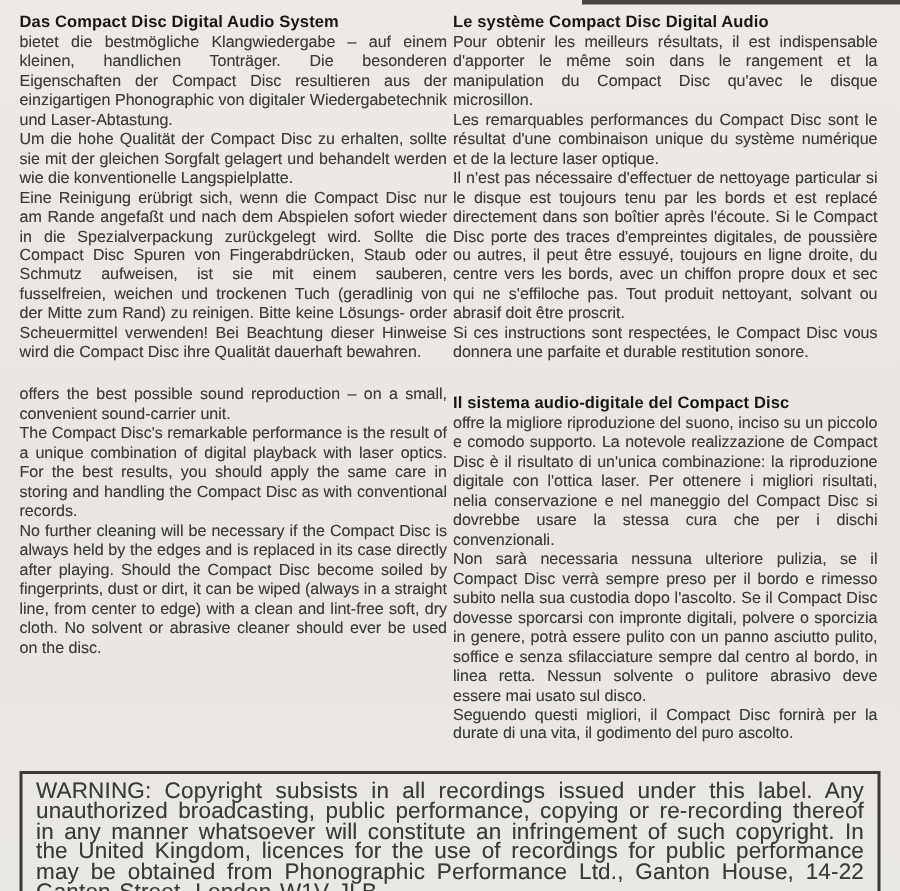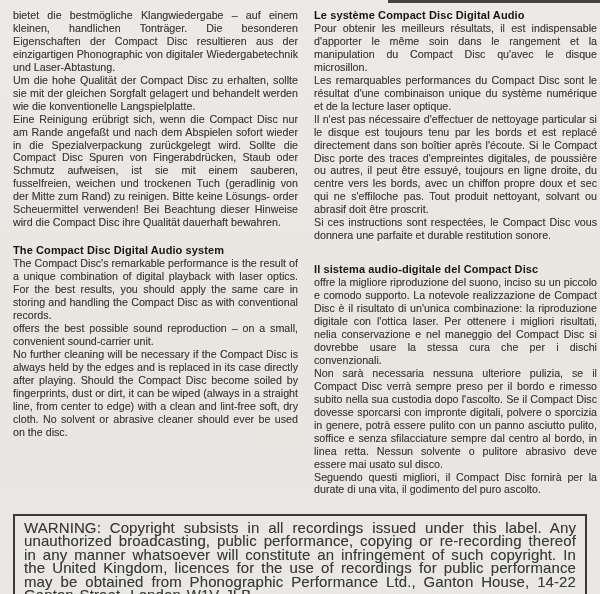--- a/index.html
+++ b/index.html
@@ -27,21 +27,21 @@
     width: 212px;
     height: 3px;
     background: #45443f;
   }
   .col {
     position: absolute;
     top: 9px;
     width: 285px;
   }
   .col-left  { left: 13px; }
-  .col-right { left: 314px; width: 283px; }
+  .col-right { left: 302px; width: 283px; }
 
   h2.section-heading {
     margin: 0;
     font-size: 11px;
     line-height: 13px;
     font-weight: bold;
     color: #161616;
     letter-spacing: 0.1px;
   }
   .paras p {
@@ -78,31 +78,31 @@
 </style>
 </head>
 <body>
 
 <div class="page">
 
   <div class="top-edge"></div>
 
   <div class="col col-left">
     <section class="sec-german">
+      <h2 class="section-heading">Das Compact Disc Digital Audio System</h2>
       <div class="paras">
           <p>bietet die bestmögliche Klangwiedergabe – auf einem kleinen, handlichen Tonträger. Die besonderen Eigenschaften der Compact Disc resultieren aus der einzigartigen Phonographic von digitaler Wiedergabetechnik und Laser-Abtastung.</p>
           <p>Um die hohe Qualität der Compact Disc zu erhalten, sollte sie mit der gleichen Sorgfalt gelagert und behandelt werden wie die konventionelle Langspielplatte.</p>
           <p>Eine Reinigung erübrigt sich, wenn die Compact Disc nur am Rande angefaßt und nach dem Abspielen sofort wieder in die Spezialverpackung zurückgelegt wird. Sollte die Compact Disc Spuren von Fingerabdrücken, Staub oder Schmutz aufweisen, ist sie mit einem sauberen, fusselfreien, weichen und trockenen Tuch (geradlinig von der Mitte zum Rand) zu reinigen. Bitte keine Lösungs- order Scheuermittel verwenden! Bei Beachtung dieser Hinweise wird die Compact Disc ihre Qualität dauerhaft bewahren.</p>
         </div>
     </section>
     <section class="sec-english">
-      <h2 class="section-heading">The Compact Disc Digital Audio system</h2>
       <div class="paras">
+          <p>offers the best possible sound reproduction – on a small, convenient sound-carrier unit.</p>
           <p>The Compact Disc's remarkable performance is the result of a unique combination of digital playback with laser optics. For the best results, you should apply the same care in storing and handling the Compact Disc as with conventional records.</p>
-          <p>offers the best possible sound reproduction – on a small, convenient sound-carrier unit.</p>
           <p>No further cleaning will be necessary if the Compact Disc is always held by the edges and is replaced in its case directly after playing. Should the Compact Disc become soiled by fingerprints, dust or dirt, it can be wiped (always in a straight line, from center to edge) with a clean and lint-free soft, dry cloth. No solvent or abrasive cleaner should ever be used on the disc.</p>
         </div>
     </section>
   </div>
 
   <div class="col col-right">
     <section class="sec-french">
       <h2 class="section-heading">Le système Compact Disc Digital Audio</h2>
       <div class="paras">
           <p>Pour obtenir les meilleurs résultats, il est indispensable d'apporter le même soin dans le rangement et la manipulation du Compact Disc qu'avec le disque microsillon.</p>

